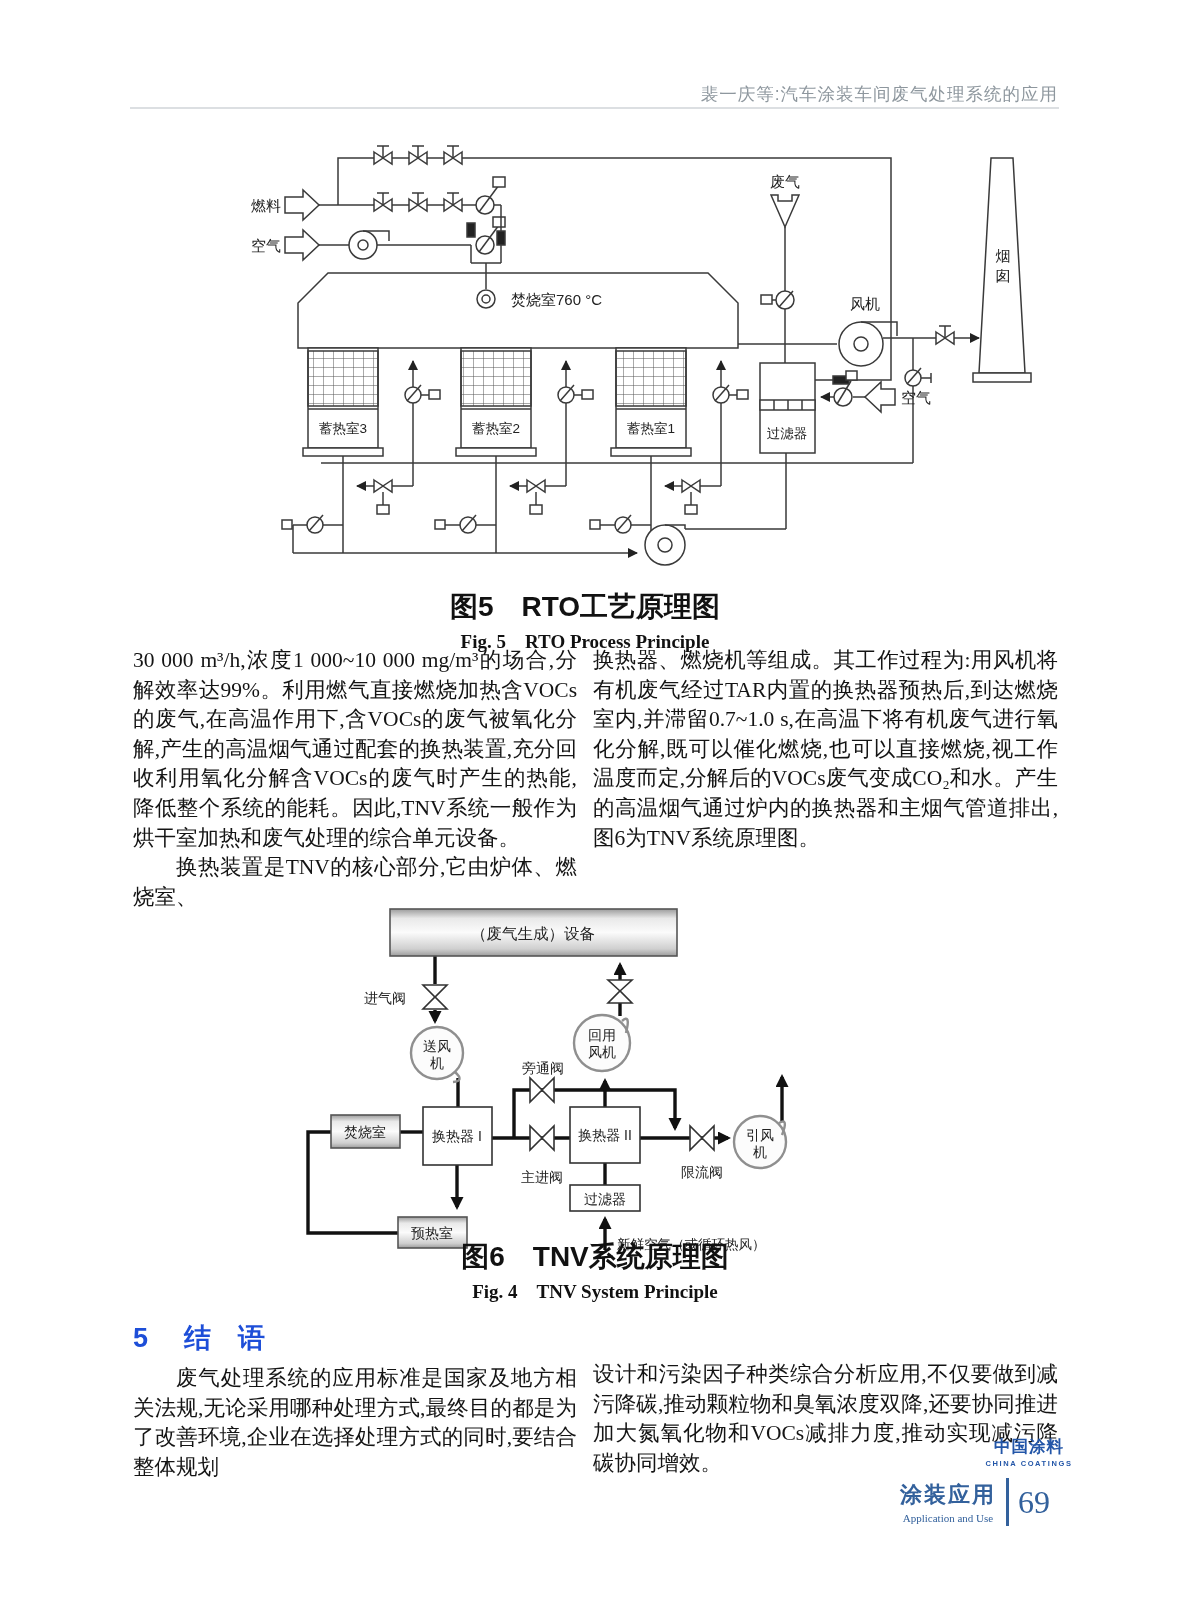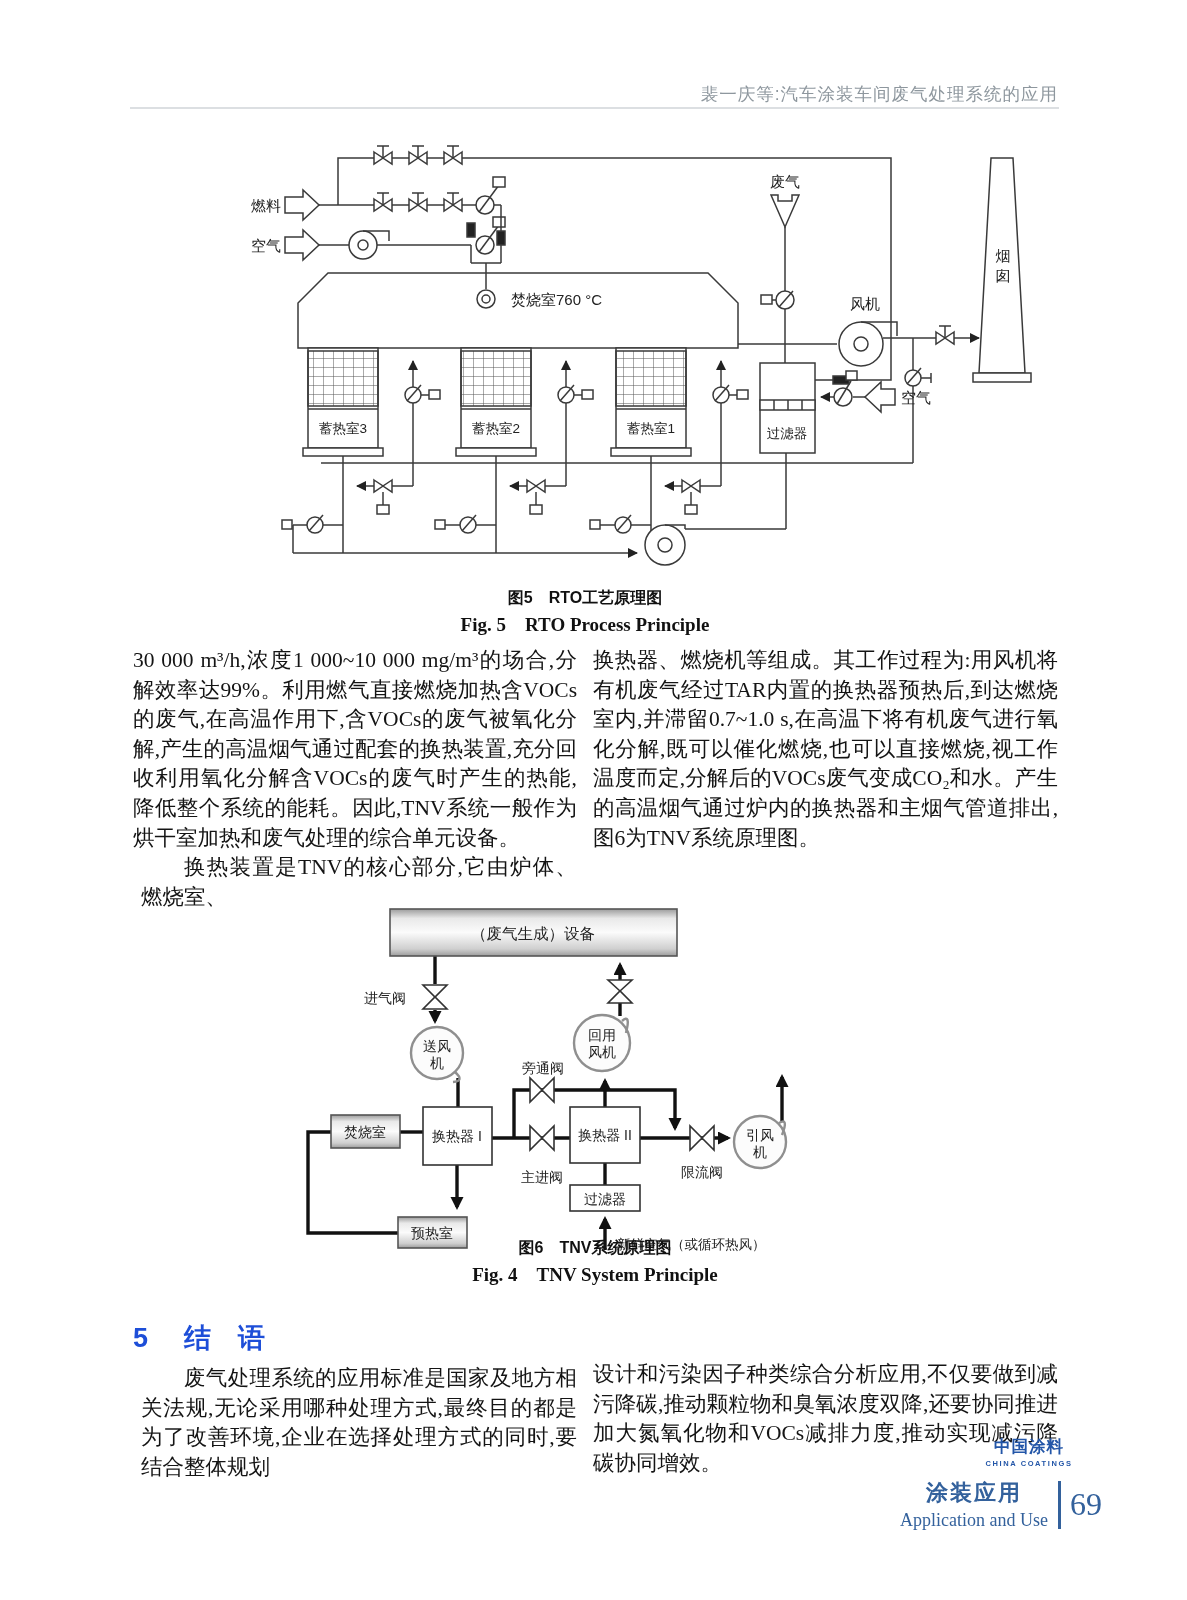--- a/index.html
+++ b/index.html
@@ -4,37 +4,37 @@
 <style>
   html,body{margin:0;padding:0;background:#ffffff;}
   .page{position:relative;width:1187px;height:1600px;background:#ffffff;overflow:hidden;
         font-family:"Liberation Serif","DejaVu Serif",serif;color:#161616;}
   .header{position:absolute;left:130px;top:82px;width:928px;text-align:right;
           font-family:"Liberation Sans","DejaVu Sans",sans-serif;
           font-size:17.5px;color:#8e979e;letter-spacing:1px;}
   .header-rule{position:absolute;left:130px;top:107px;width:929px;height:2px;background:#dcdfe2;}
   svg text{font-family:"Liberation Sans","DejaVu Sans",sans-serif;fill:#222;}
   .figcap{position:absolute;text-align:center;font-weight:bold;color:#111;}
-  .figcap .cn{font-size:16px;font-family:"Liberation Sans","DejaVu Sans",sans-serif;}
+  .figcap .cn{font-size:28px;font-family:"Liberation Sans","DejaVu Sans",sans-serif;}
   .figcap .en{font-size:19px;margin-top:3px;font-family:"Liberation Serif","DejaVu Serif",serif;}
   .bodycol{position:absolute;text-align:justify;font-size:21.5px;line-height:29.6px;color:#141414;}
   .bodycol p{margin:0;}
-  .bodycol p.indent{text-indent:2em;margin-left:8px;}
+  .bodycol p.indent{text-indent:2em;}
   .sec-heading{position:absolute;left:133px;top:1320px;
                font-family:"Liberation Sans","DejaVu Sans",sans-serif;
                font-weight:bold;font-size:27px;color:#1d4ed8;}
   .sec-heading .num{margin-right:36px;}
   .logo{position:absolute;left:984px;top:1436px;width:90px;text-align:center;color:#2356a8;
         font-family:"Liberation Sans","DejaVu Sans",sans-serif;}
   .logo .cn{font-size:16.5px;font-weight:bold;letter-spacing:1px;}
   .logo .en{font-size:7.5px;font-weight:bold;letter-spacing:1.6px;margin-top:1px;}
   .pagefoot{position:absolute;left:900px;top:1478px;display:flex;align-items:center;color:#33619c;}
   .pagefoot .names{text-align:center;}
   .pagefoot .cn{font-family:"Liberation Sans","DejaVu Sans",sans-serif;font-weight:bold;font-size:22px;letter-spacing:2px;}
-  .pagefoot .en{font-size:18px;margin-top:2px;}
+  .pagefoot .en{font-size:11px;margin-top:2px;}
   .pagefoot .bar{width:3px;height:48px;background:#33619c;margin:0 9px 0 10px;}
   .pagefoot .num{font-size:32px;}
 </style>
 </head>
 <body>
 
 <div class="page">
 
   <div class="header">
     <span>裴一庆等:汽车涂装车间废气处理系统的应用</span>

